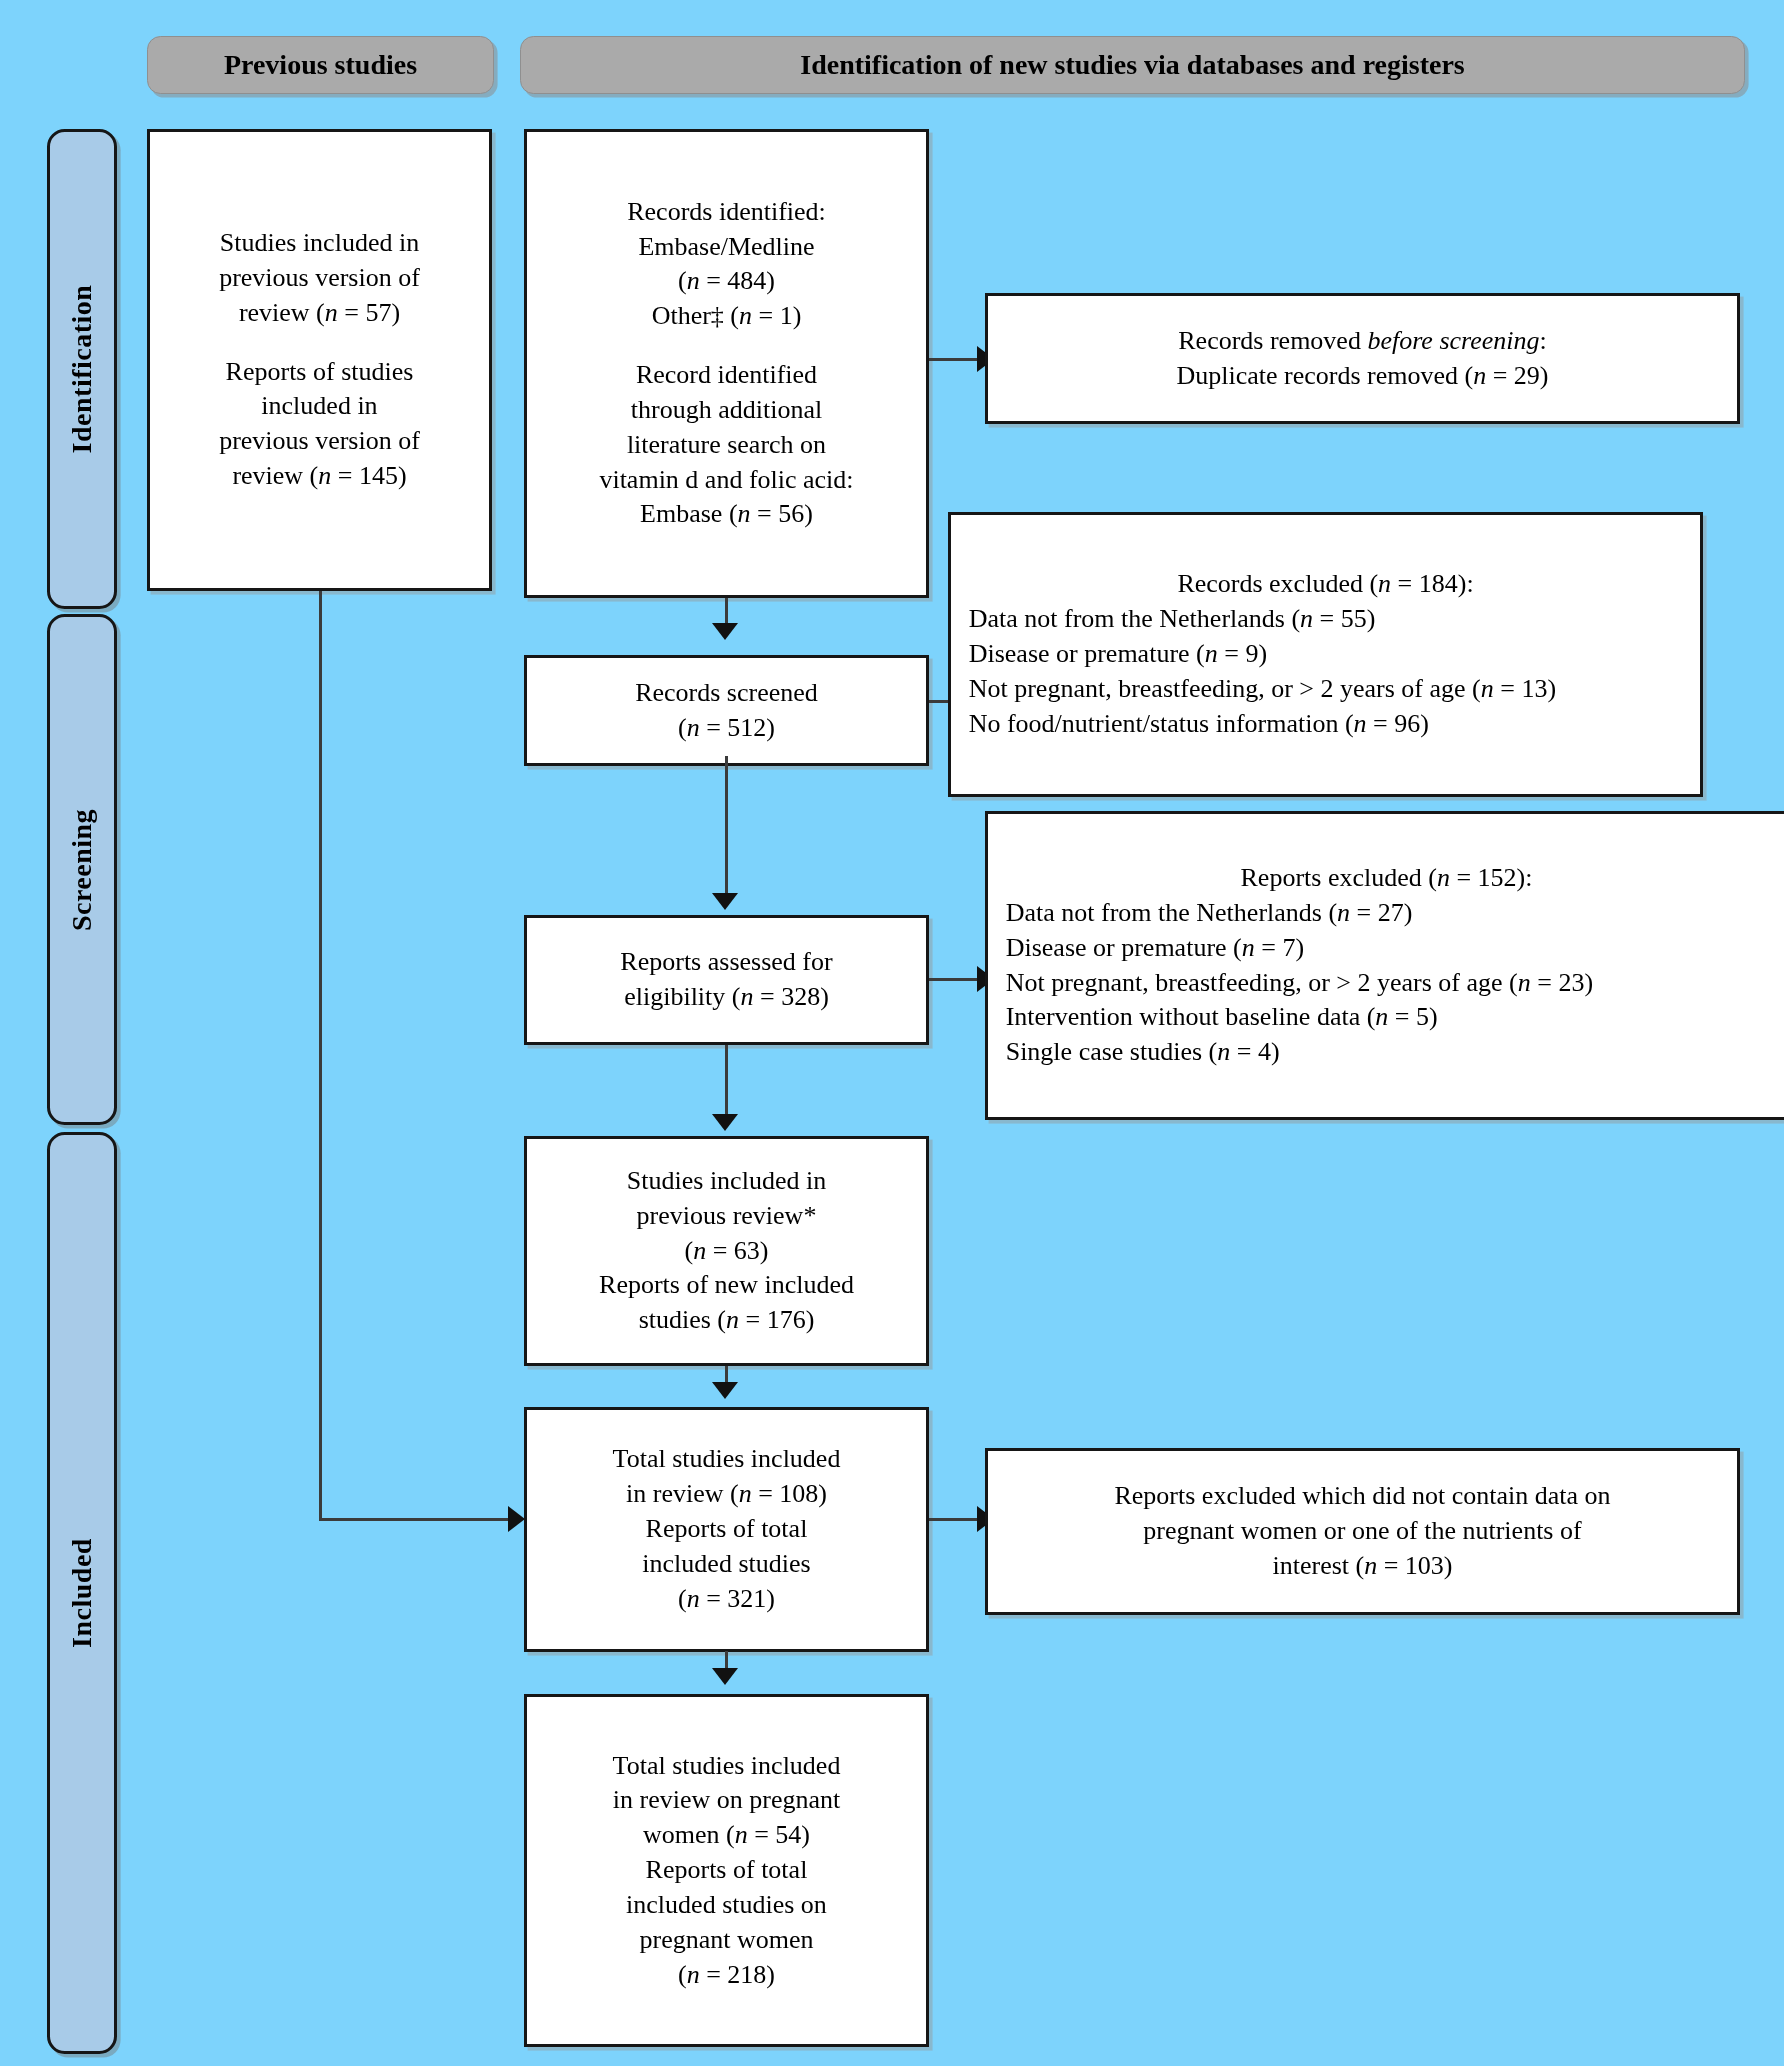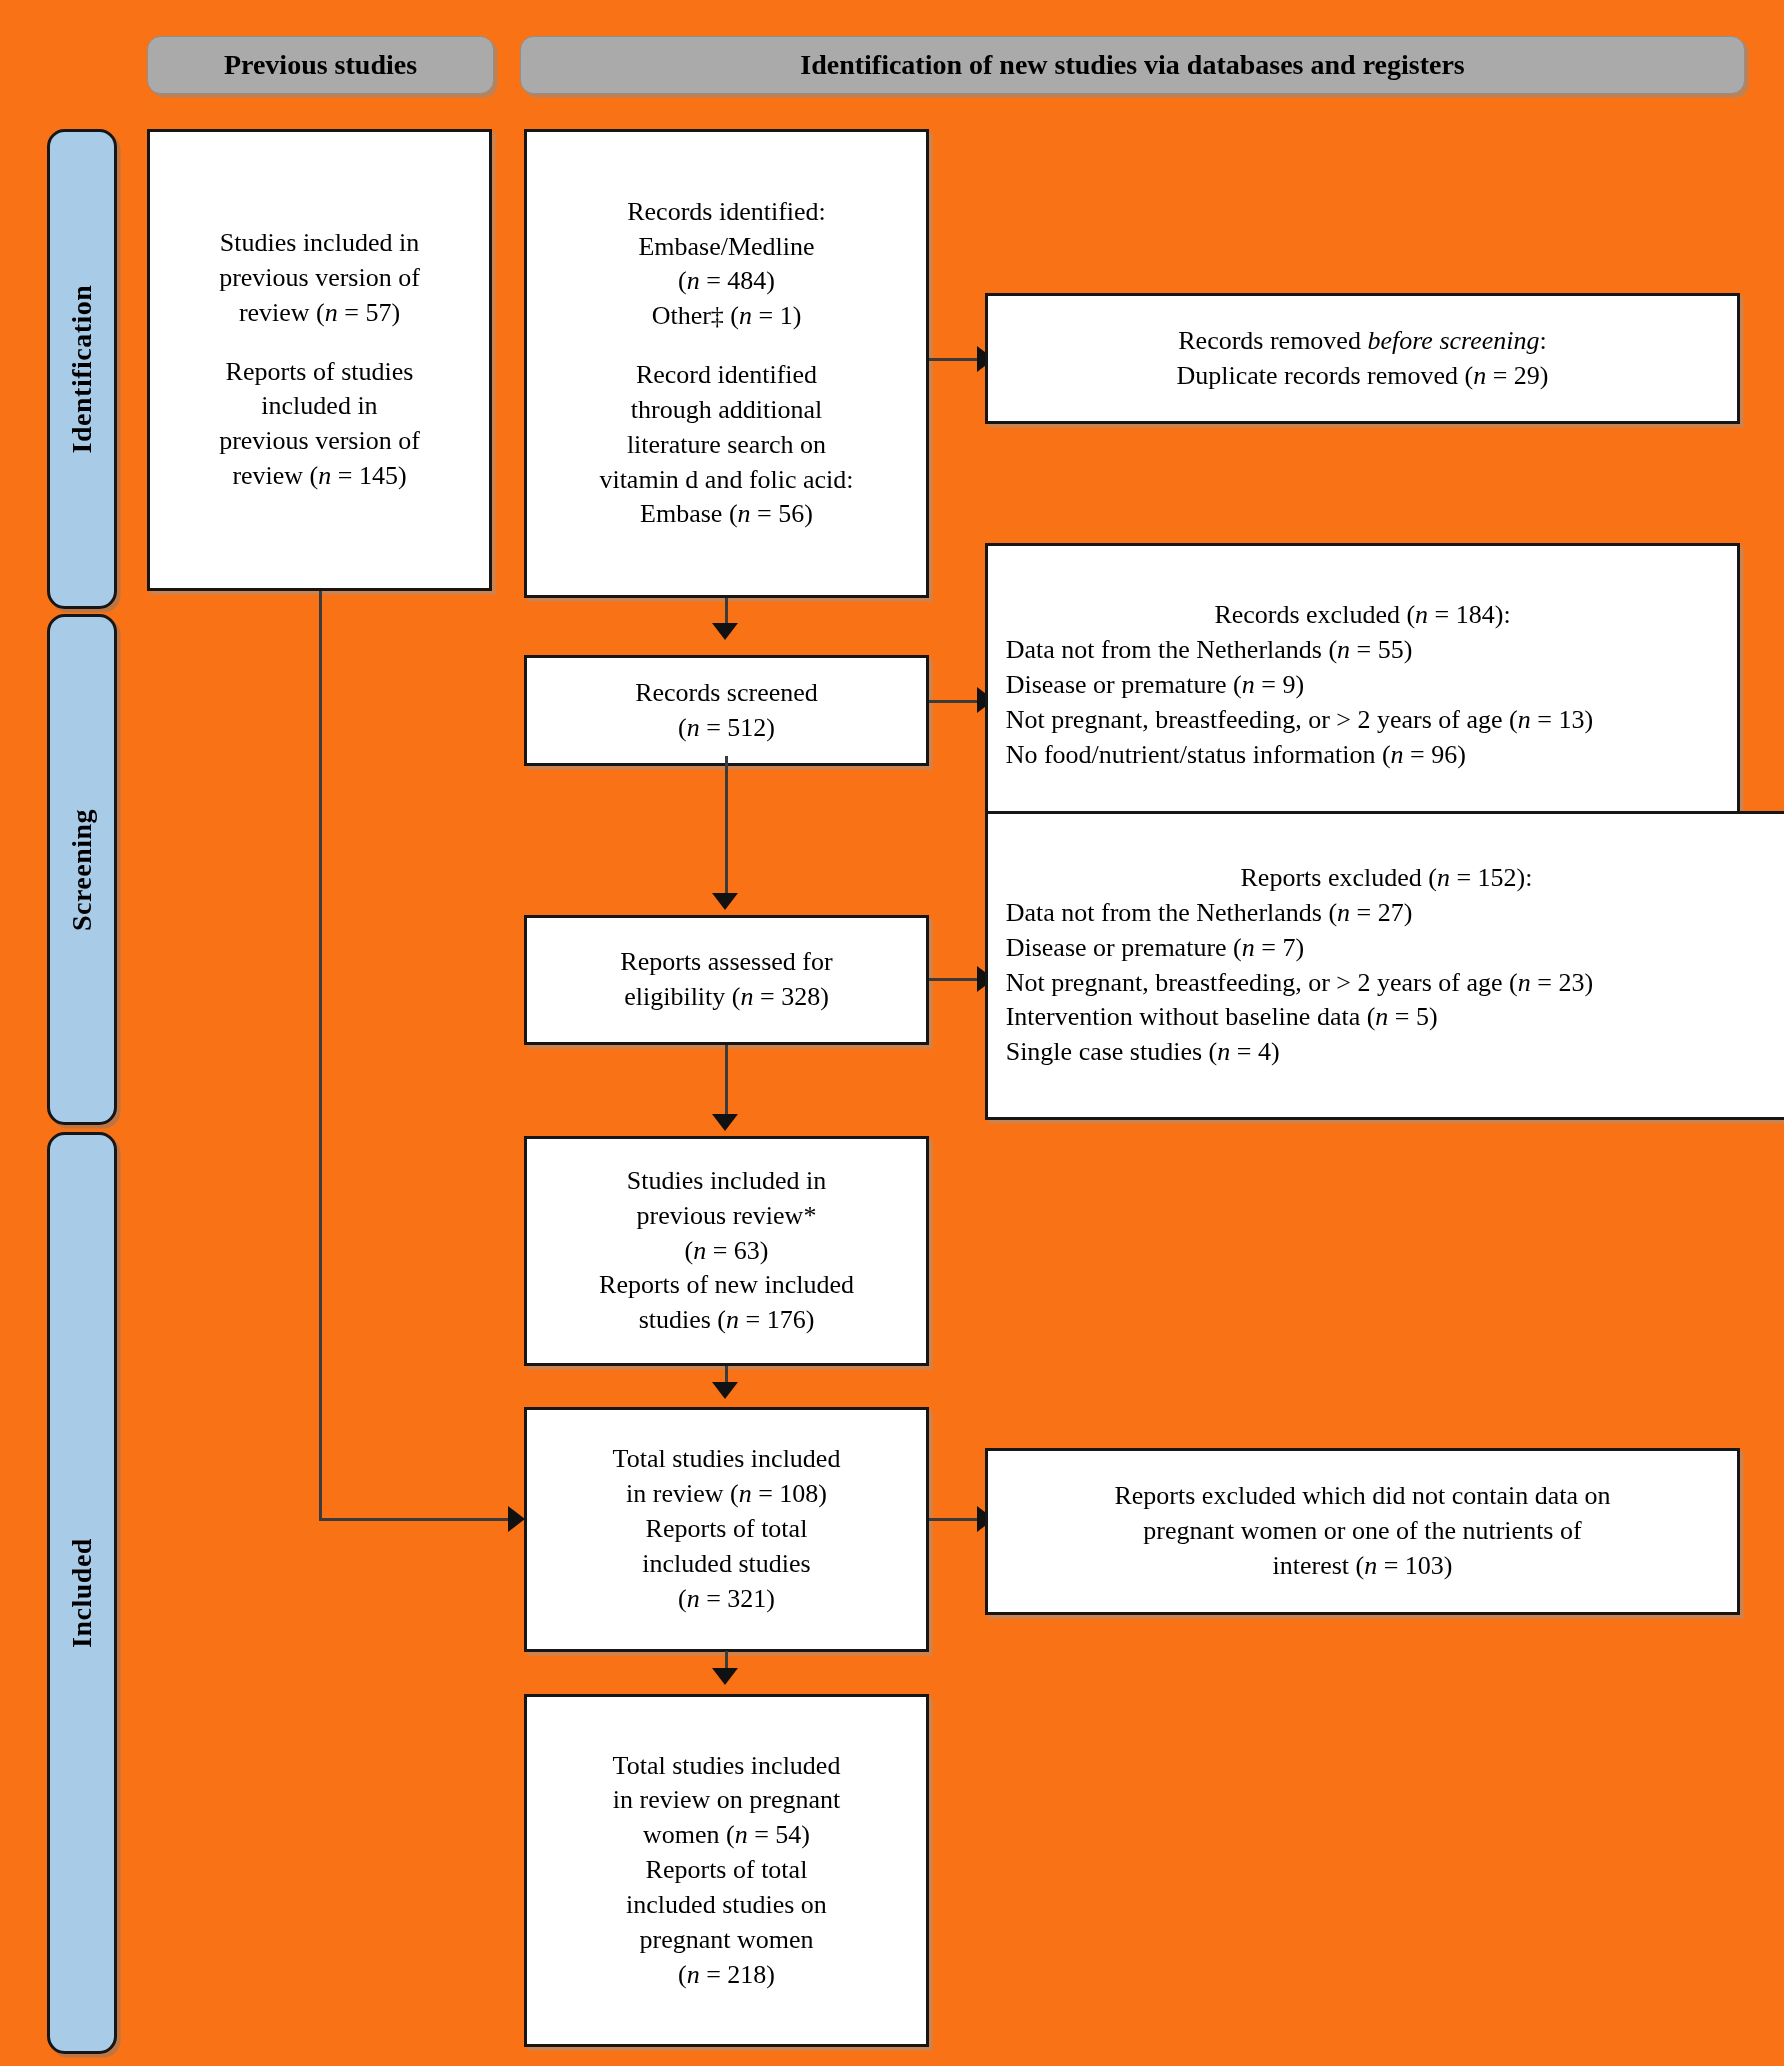--- a/index.html
+++ b/index.html
@@ -4,21 +4,21 @@
 <style>
   html,body{margin:0;padding:0;background:#fff;}
   body{
     font-family:"Liberation Serif","DejaVu Serif",serif;
     color:#000;
   }
   #page{
     position:relative;
     width:1785px;
     height:2066px;
-    background:#f97316;
+    background:#7dd3fc;
     overflow:hidden;
   }
 
   
   .hdr{
     position:absolute;
     background:#aaaaaa;
     border:1.6px solid #8f8f8f;
     border-radius:13.5px;
     box-shadow:3.6px 3.6px 0 0 rgba(140,140,140,.55);
@@ -210,21 +210,21 @@
     </div>
   </div>
 
   <div class="box center" style="left:985px;top:293px;width:755px;height:131px;padding:0 15.6px;">
     <div class="inner">
       <span class="ln title"><span>Records removed </span><em>before screening</em><span>:</span></span>
       <span class="ln">Duplicate records removed (<em>n</em> = 29)</span>
     </div>
   </div>
 
-  <div class="box left" style="left:985px;top:512px;width:755px;height:285px;padding:0 17.7px;margin-top:31px;">
+  <div class="box left" style="left:948px;top:512px;width:755px;height:285px;padding:0 17.7px;">
     <div class="inner">
       <span class="ln title">Records excluded (<em>n</em> = 184):</span>
       <span class="ln">Data not from the Netherlands (<em>n</em> = 55)</span>
       <span class="ln">Disease or premature (<em>n</em> = 9)</span>
       <span class="ln">Not pregnant, breastfeeding, or &gt; 2 years of age (<em>n</em> = 13)</span>
       <span class="ln">No food/nutrient/status information (<em>n</em> = 96)</span>
     </div>
   </div>
 
   <div class="box left" style="left:985px;top:811px;width:803px;height:309px;padding:0 17.7px;">

